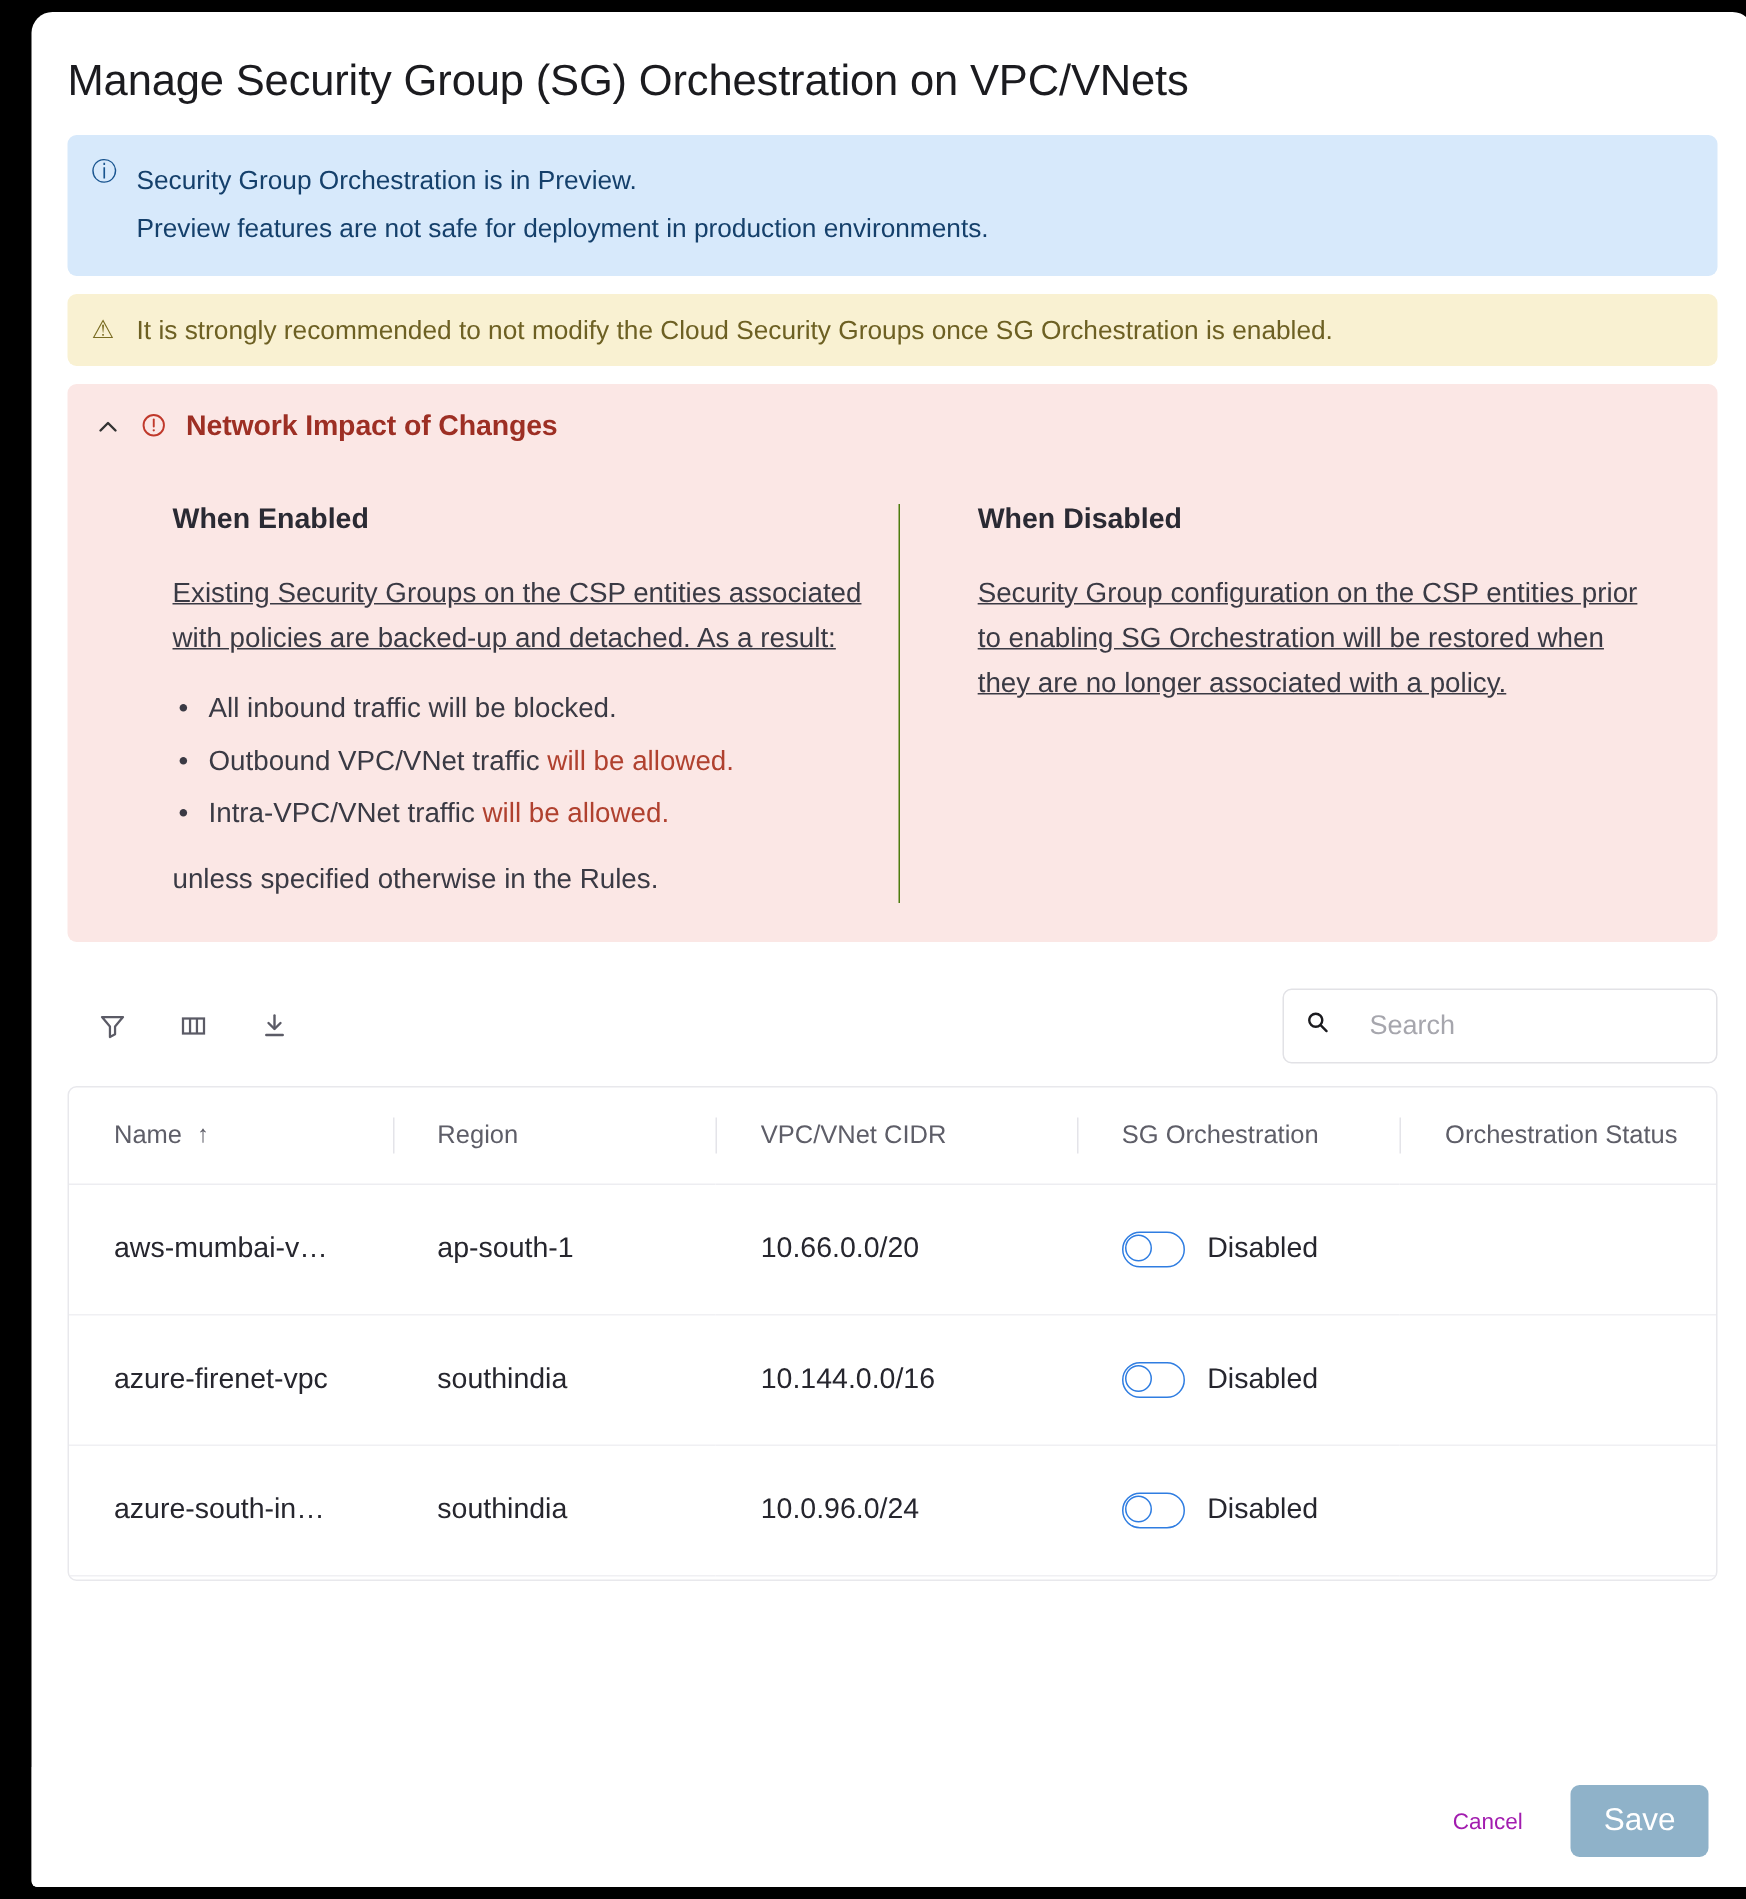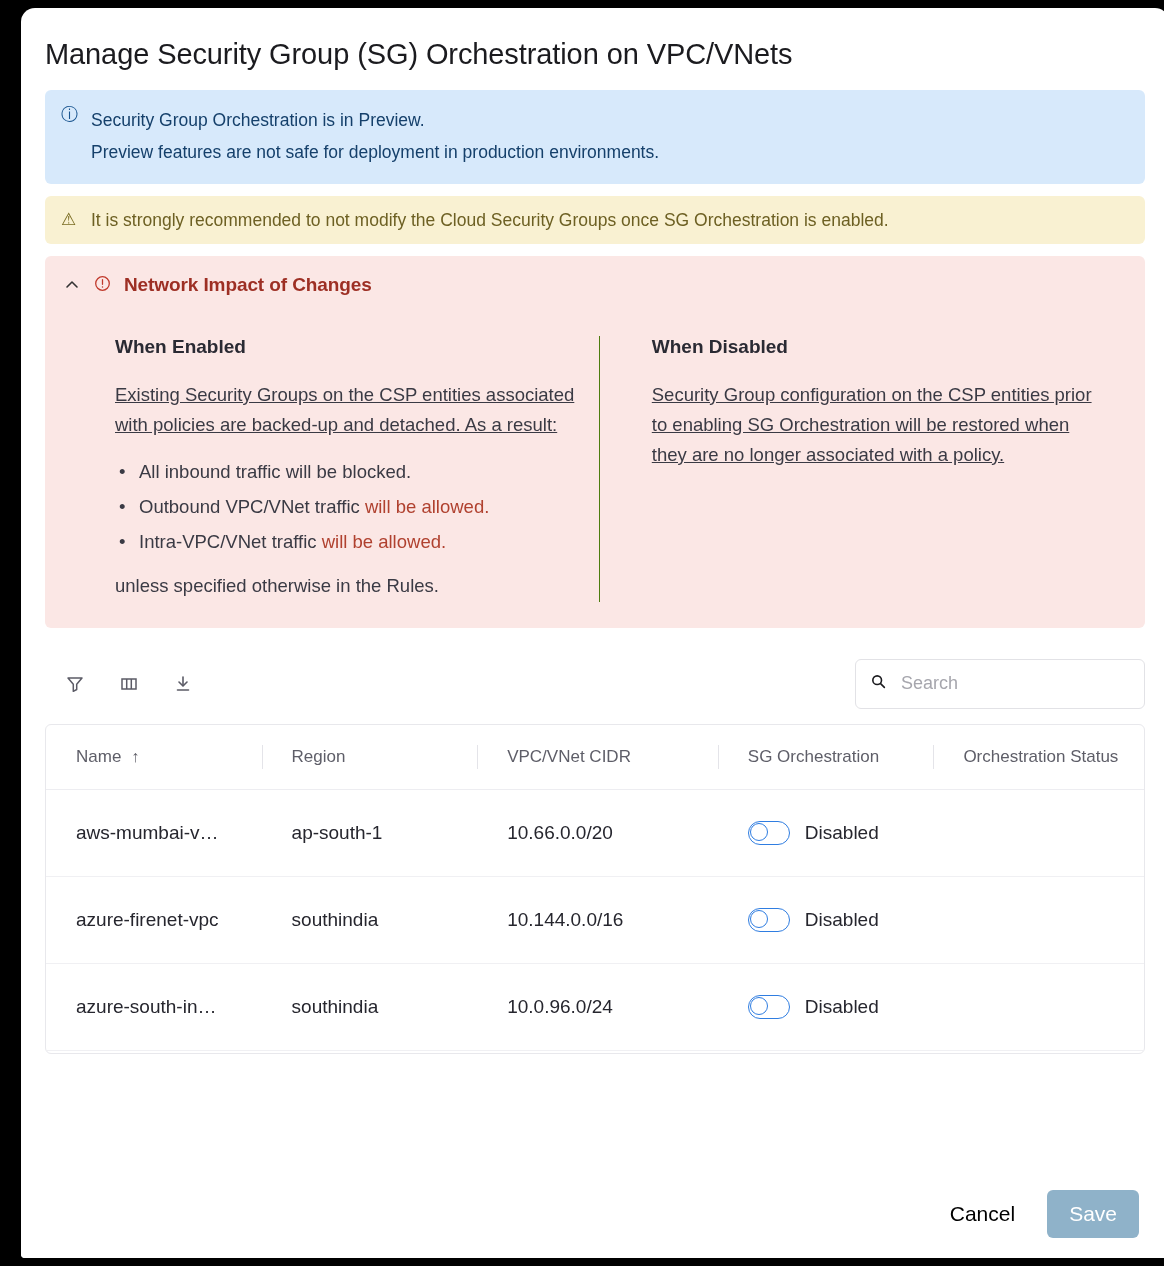--- a/index.html
+++ b/index.html
@@ -177,21 +177,21 @@
   }
   .spacer { flex: 1 1 auto; }
   .search-box {
     width: 290px;
     height: 50px;
     border: 1px solid #e2e2e6;
     border-radius: 6px;
     display: flex;
     align-items: center;
     padding: 0 14px;
-    gap: 14px;
+    gap: 26px;
     background: #fff;
   }
   .search-box svg { flex: 0 0 auto; color: #1b1b1f; }
   .search-box input {
     border: 0;
     outline: 0;
     font-size: 18px;
     font-family: "Liberation Sans", sans-serif;
     color: #1b1b1f;
     width: 100%;
@@ -283,22 +283,22 @@
     display: flex;
     align-items: center;
     justify-content: flex-end;
     gap: 26px;
     padding: 0 30px 8px 0;
     background: #ffffff;
   }
   .btn-cancel {
     background: none;
     border: 0;
-    color: #000000;
-    font-size: 21px;
+    color: #a21caf;
+    font-size: 15px;
     font-family: "Liberation Sans", sans-serif;
     cursor: pointer;
     padding: 8px 6px;
   }
   .btn-save {
     background: #8fb2c9;
     color: #ffffff;
     border: 0;
     border-radius: 6px;
     font-size: 21px;

